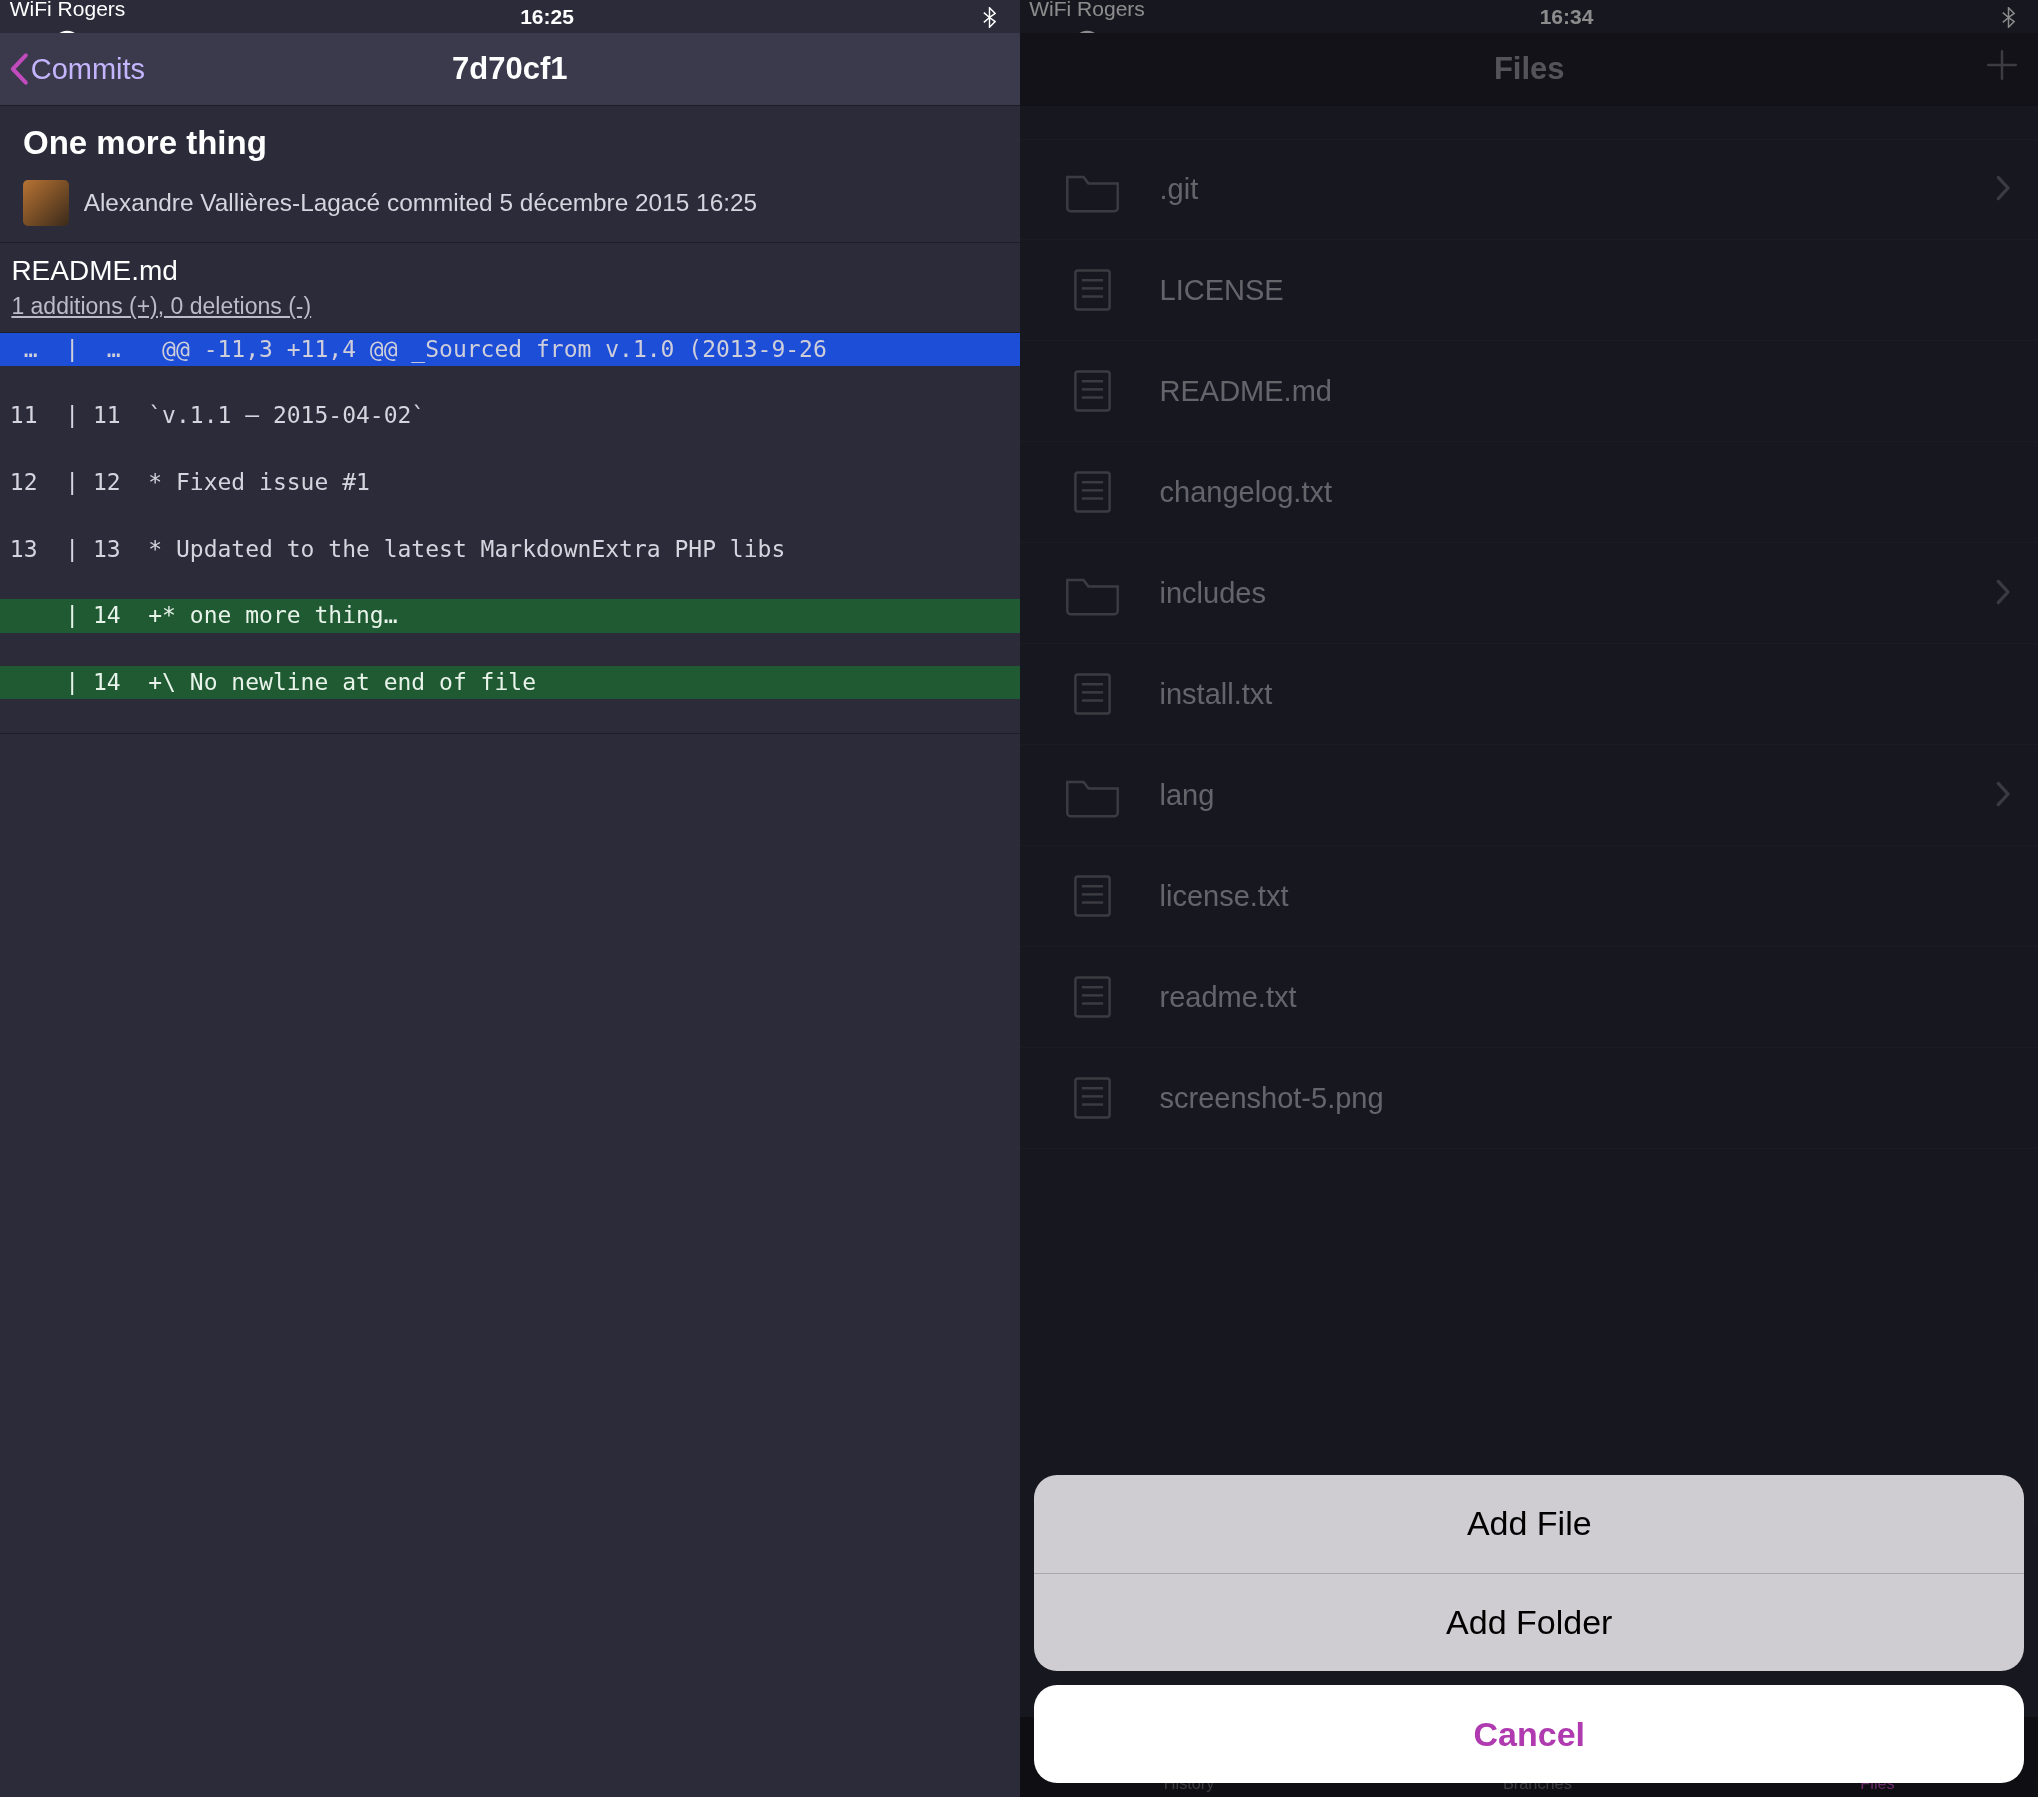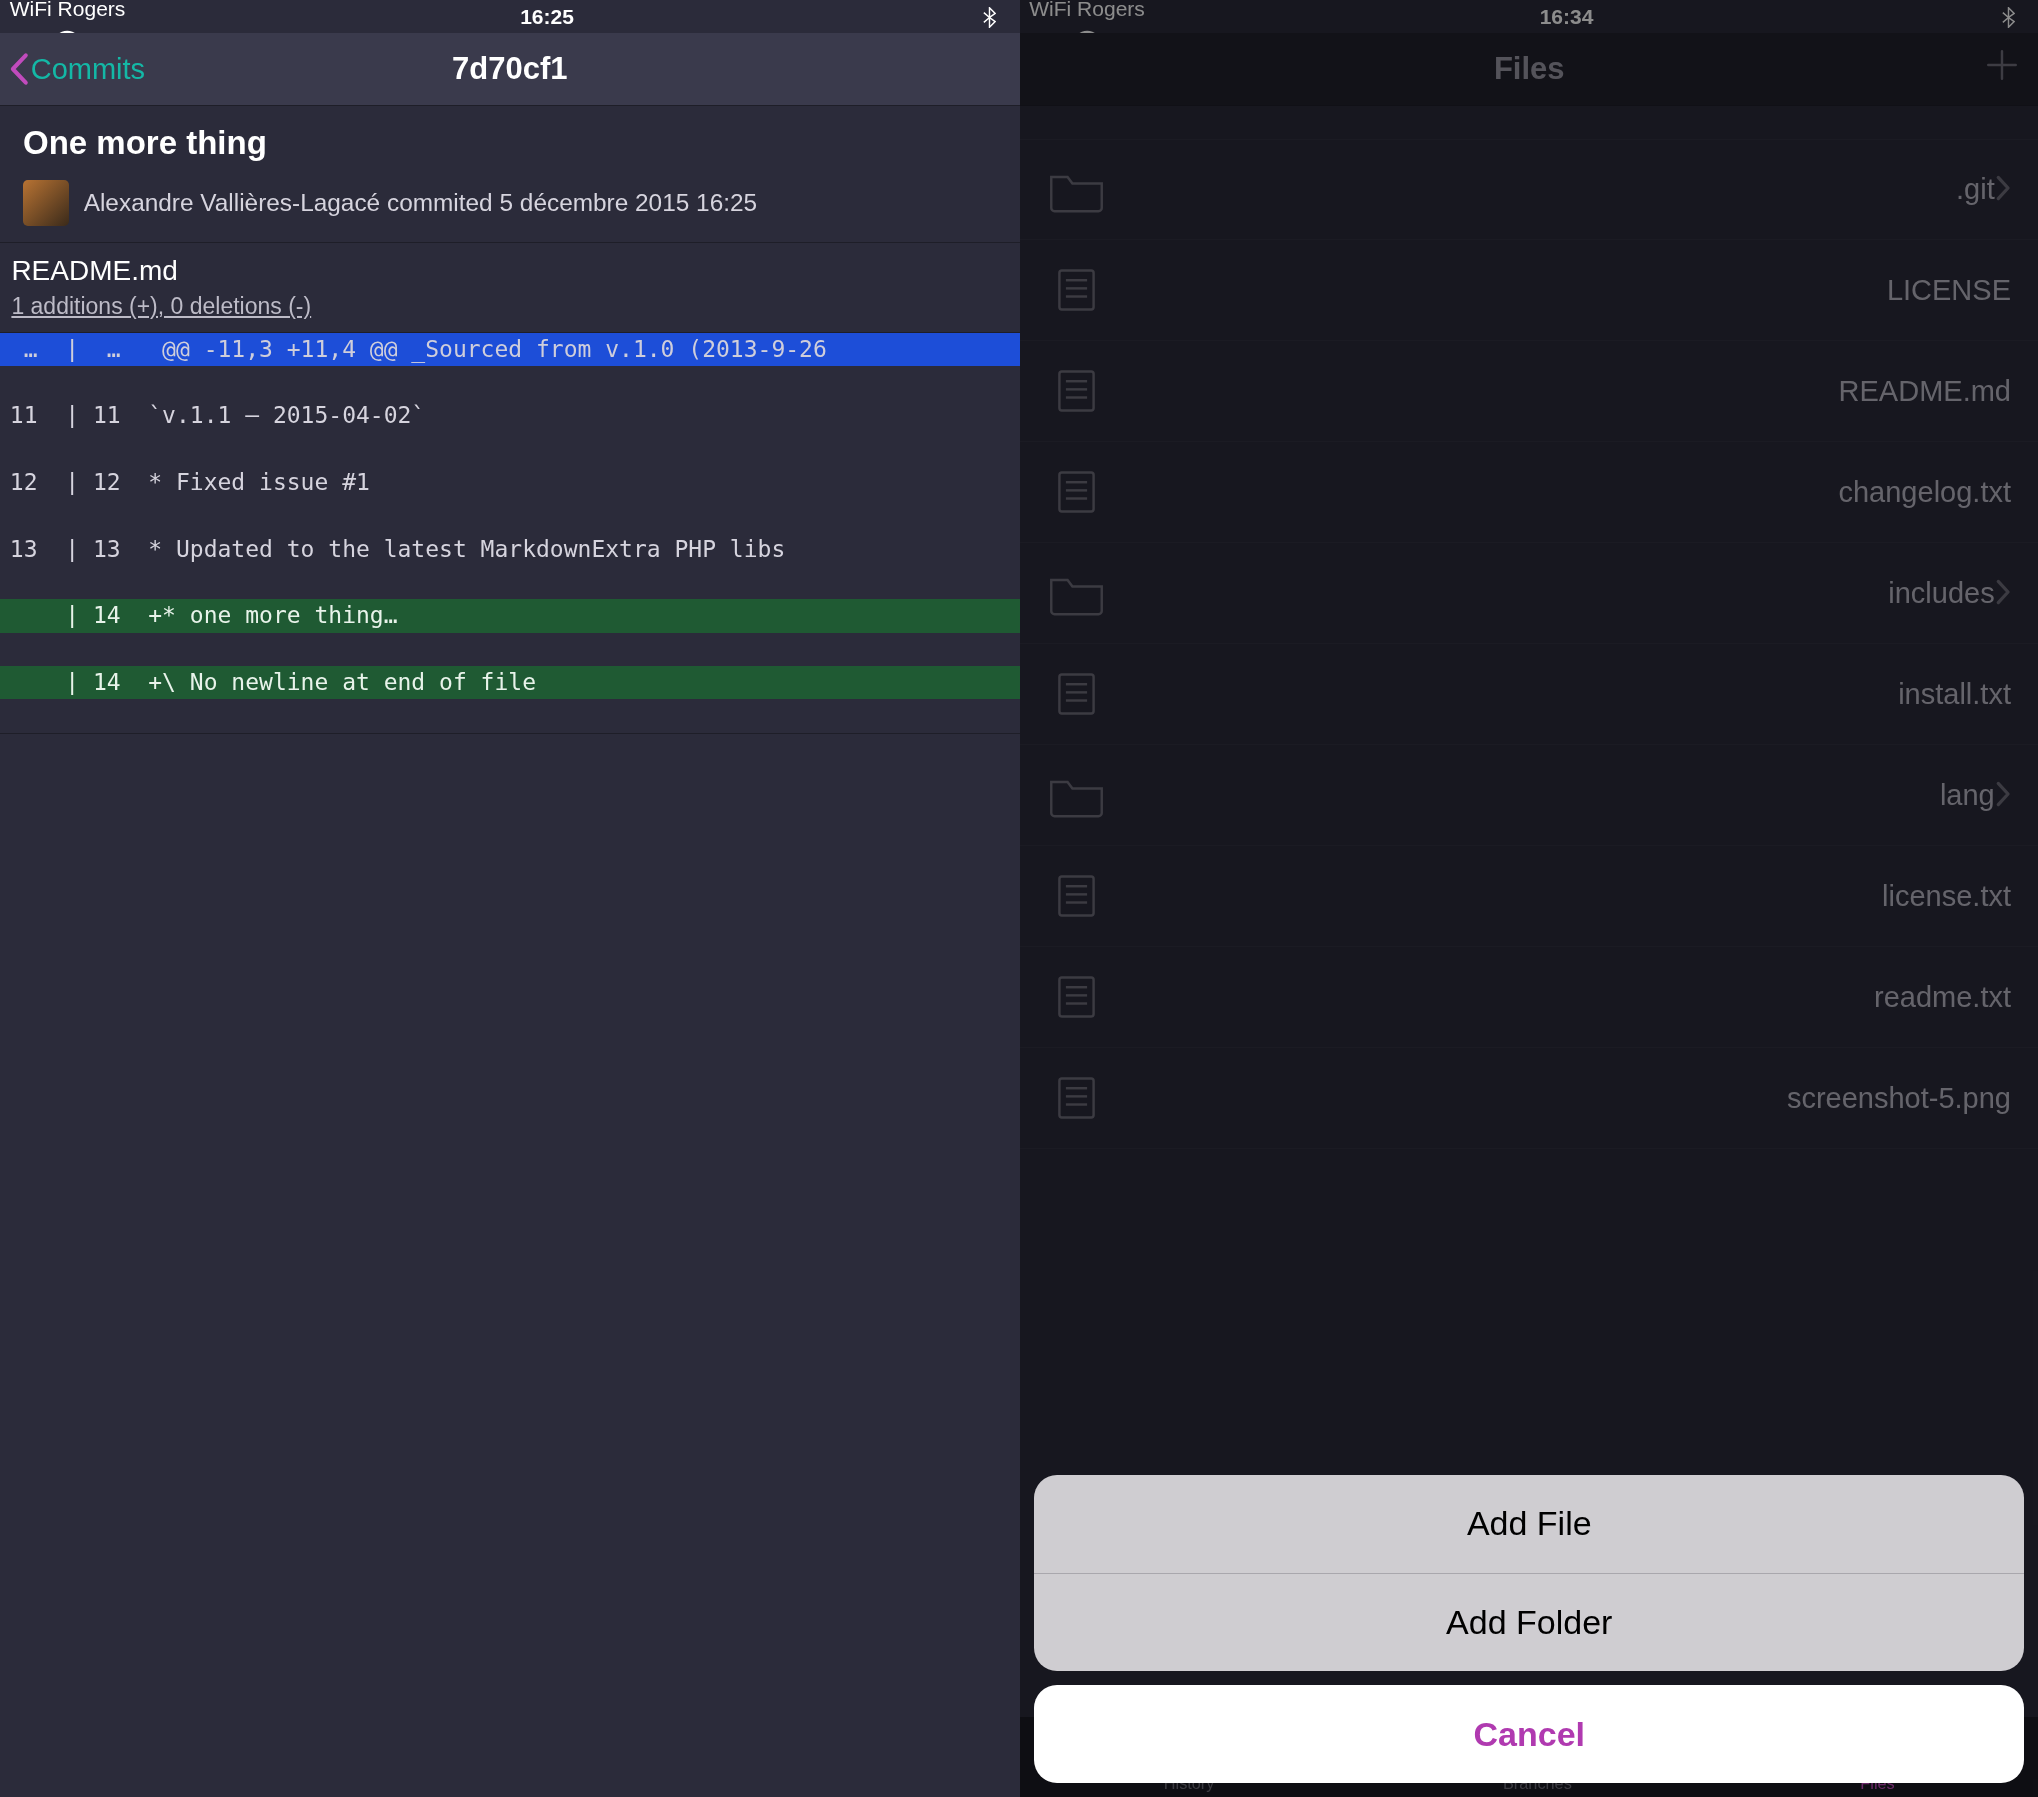--- a/index.html
+++ b/index.html
@@ -49,21 +49,21 @@
     height: 73px;
     background: #3a3a4c;
     display: flex;
     align-items: center;
     justify-content: center;
     position: relative;
     border-bottom: 0.8px solid #1e1e28;
   }
   .nav-back {
     position: absolute; left: 8.1px; display: flex; align-items: center;
-    color: #14b8a6; font-size: 29px; font-weight: 400;
+    color: #c4b5fd; font-size: 29px; font-weight: 400;
   }
   .nav-back svg { margin-right: 1.6px; }
   .nav-title {
     color: #fff; font-size: 31px; font-weight: 600;
   }
   .nav-title.dim { color: #9a98a5; font-weight: 600; }
   .nav-add {
     position: absolute; right: 20.4px; top: 50%; transform: translateY(-50%);
     color: #6f6e7a; font-size: 39px; font-weight: 200;
   }
@@ -101,23 +101,22 @@
   .diff-row.hunk { background: #1d4ed8; color: #cfcedb; }
   .diff-row.add { background: #1f5a33; color: #e8f3ea; }
   .left-body { flex: 1; background: #2b2b3a; overflow: hidden; }
 
   
   .right-phone { position: relative; }
   .nav-bar.right { background: #22222d; }
   .files-list { flex: 1; background: #2b2b3a; padding-top: 33px; }
   .file-row {
     display: flex; align-items: center; height: 101px;
-    padding-left: 28px; padding-right: 28px;
+    padding-left: 44px; padding-right: 28px;
     border-bottom: 0.8px solid #323240;
-    text-align: right;
   }
   .file-row:first-child { border-top: 0.8px solid #323240; }
   .file-icon { width: 57px; height: 46px; margin-right: 39px; flex-shrink: 0; }
   .file-label { color: #b9b7c3; font-size: 29px; flex: 1; }
   .chevron { color: #6d6c78; }
   
   .overlay {
     position: absolute; inset: 0; background: rgba(0,0,0,0.45);
   }
   .tab-bar {

